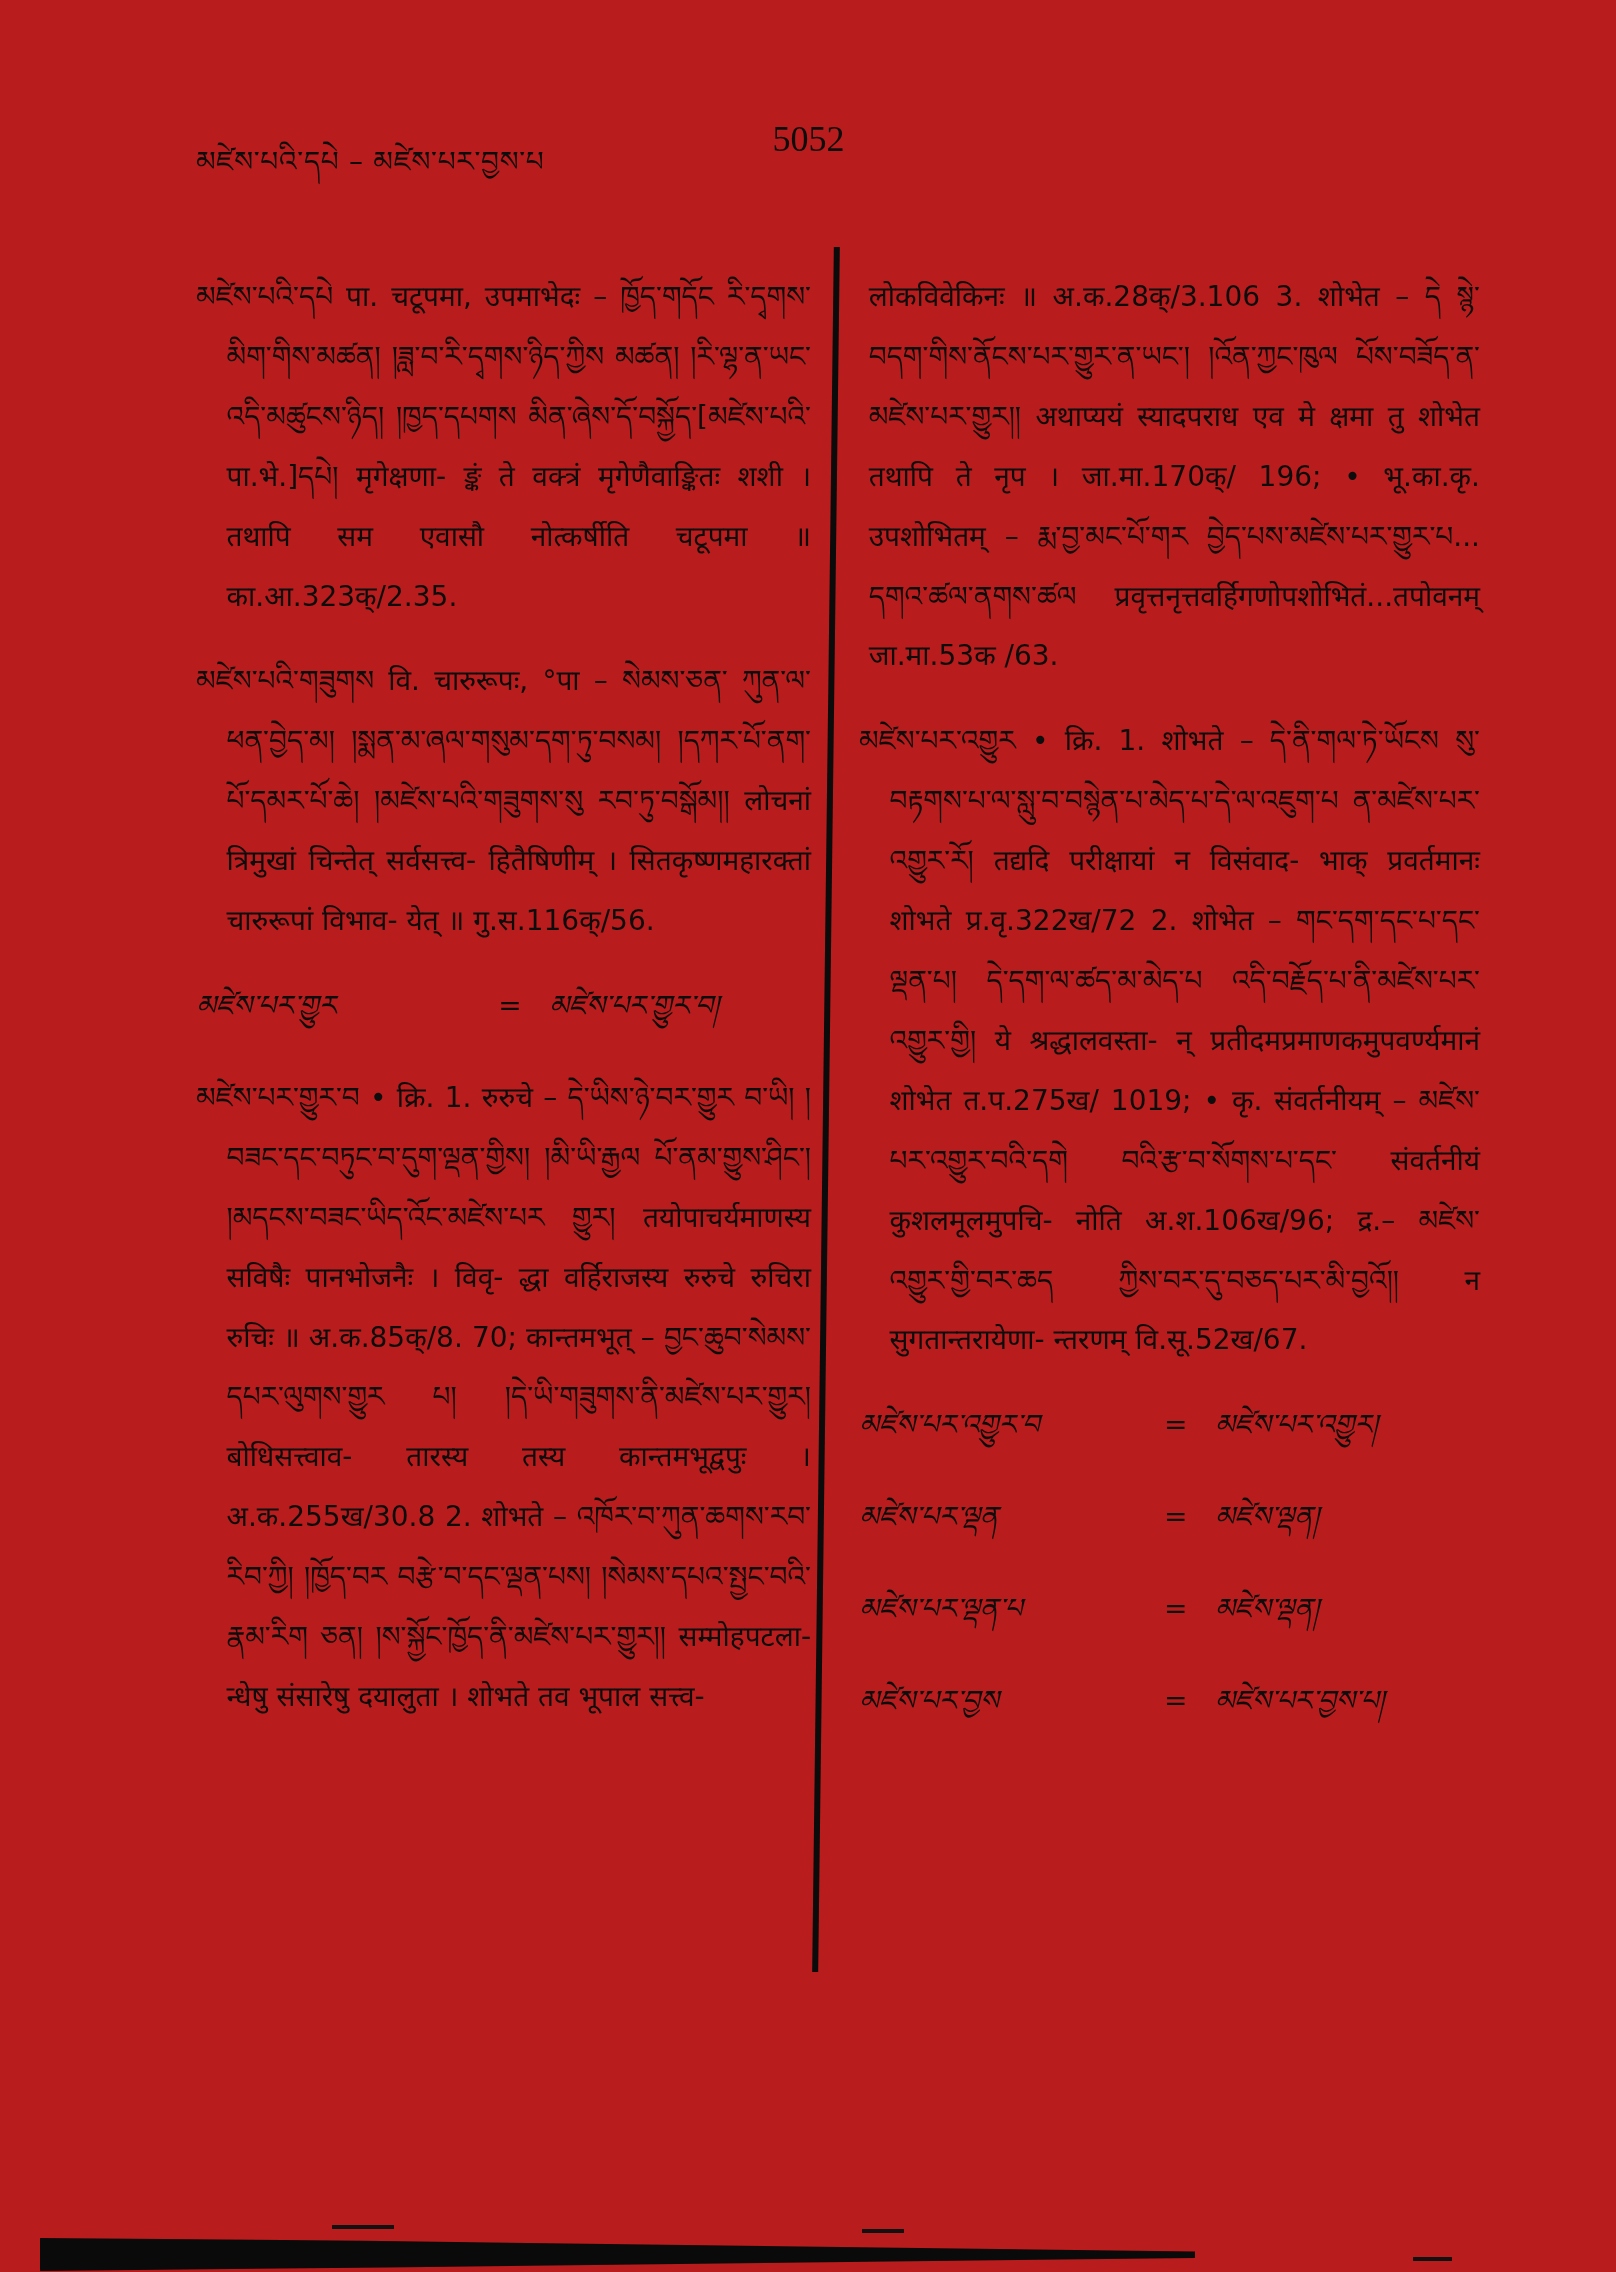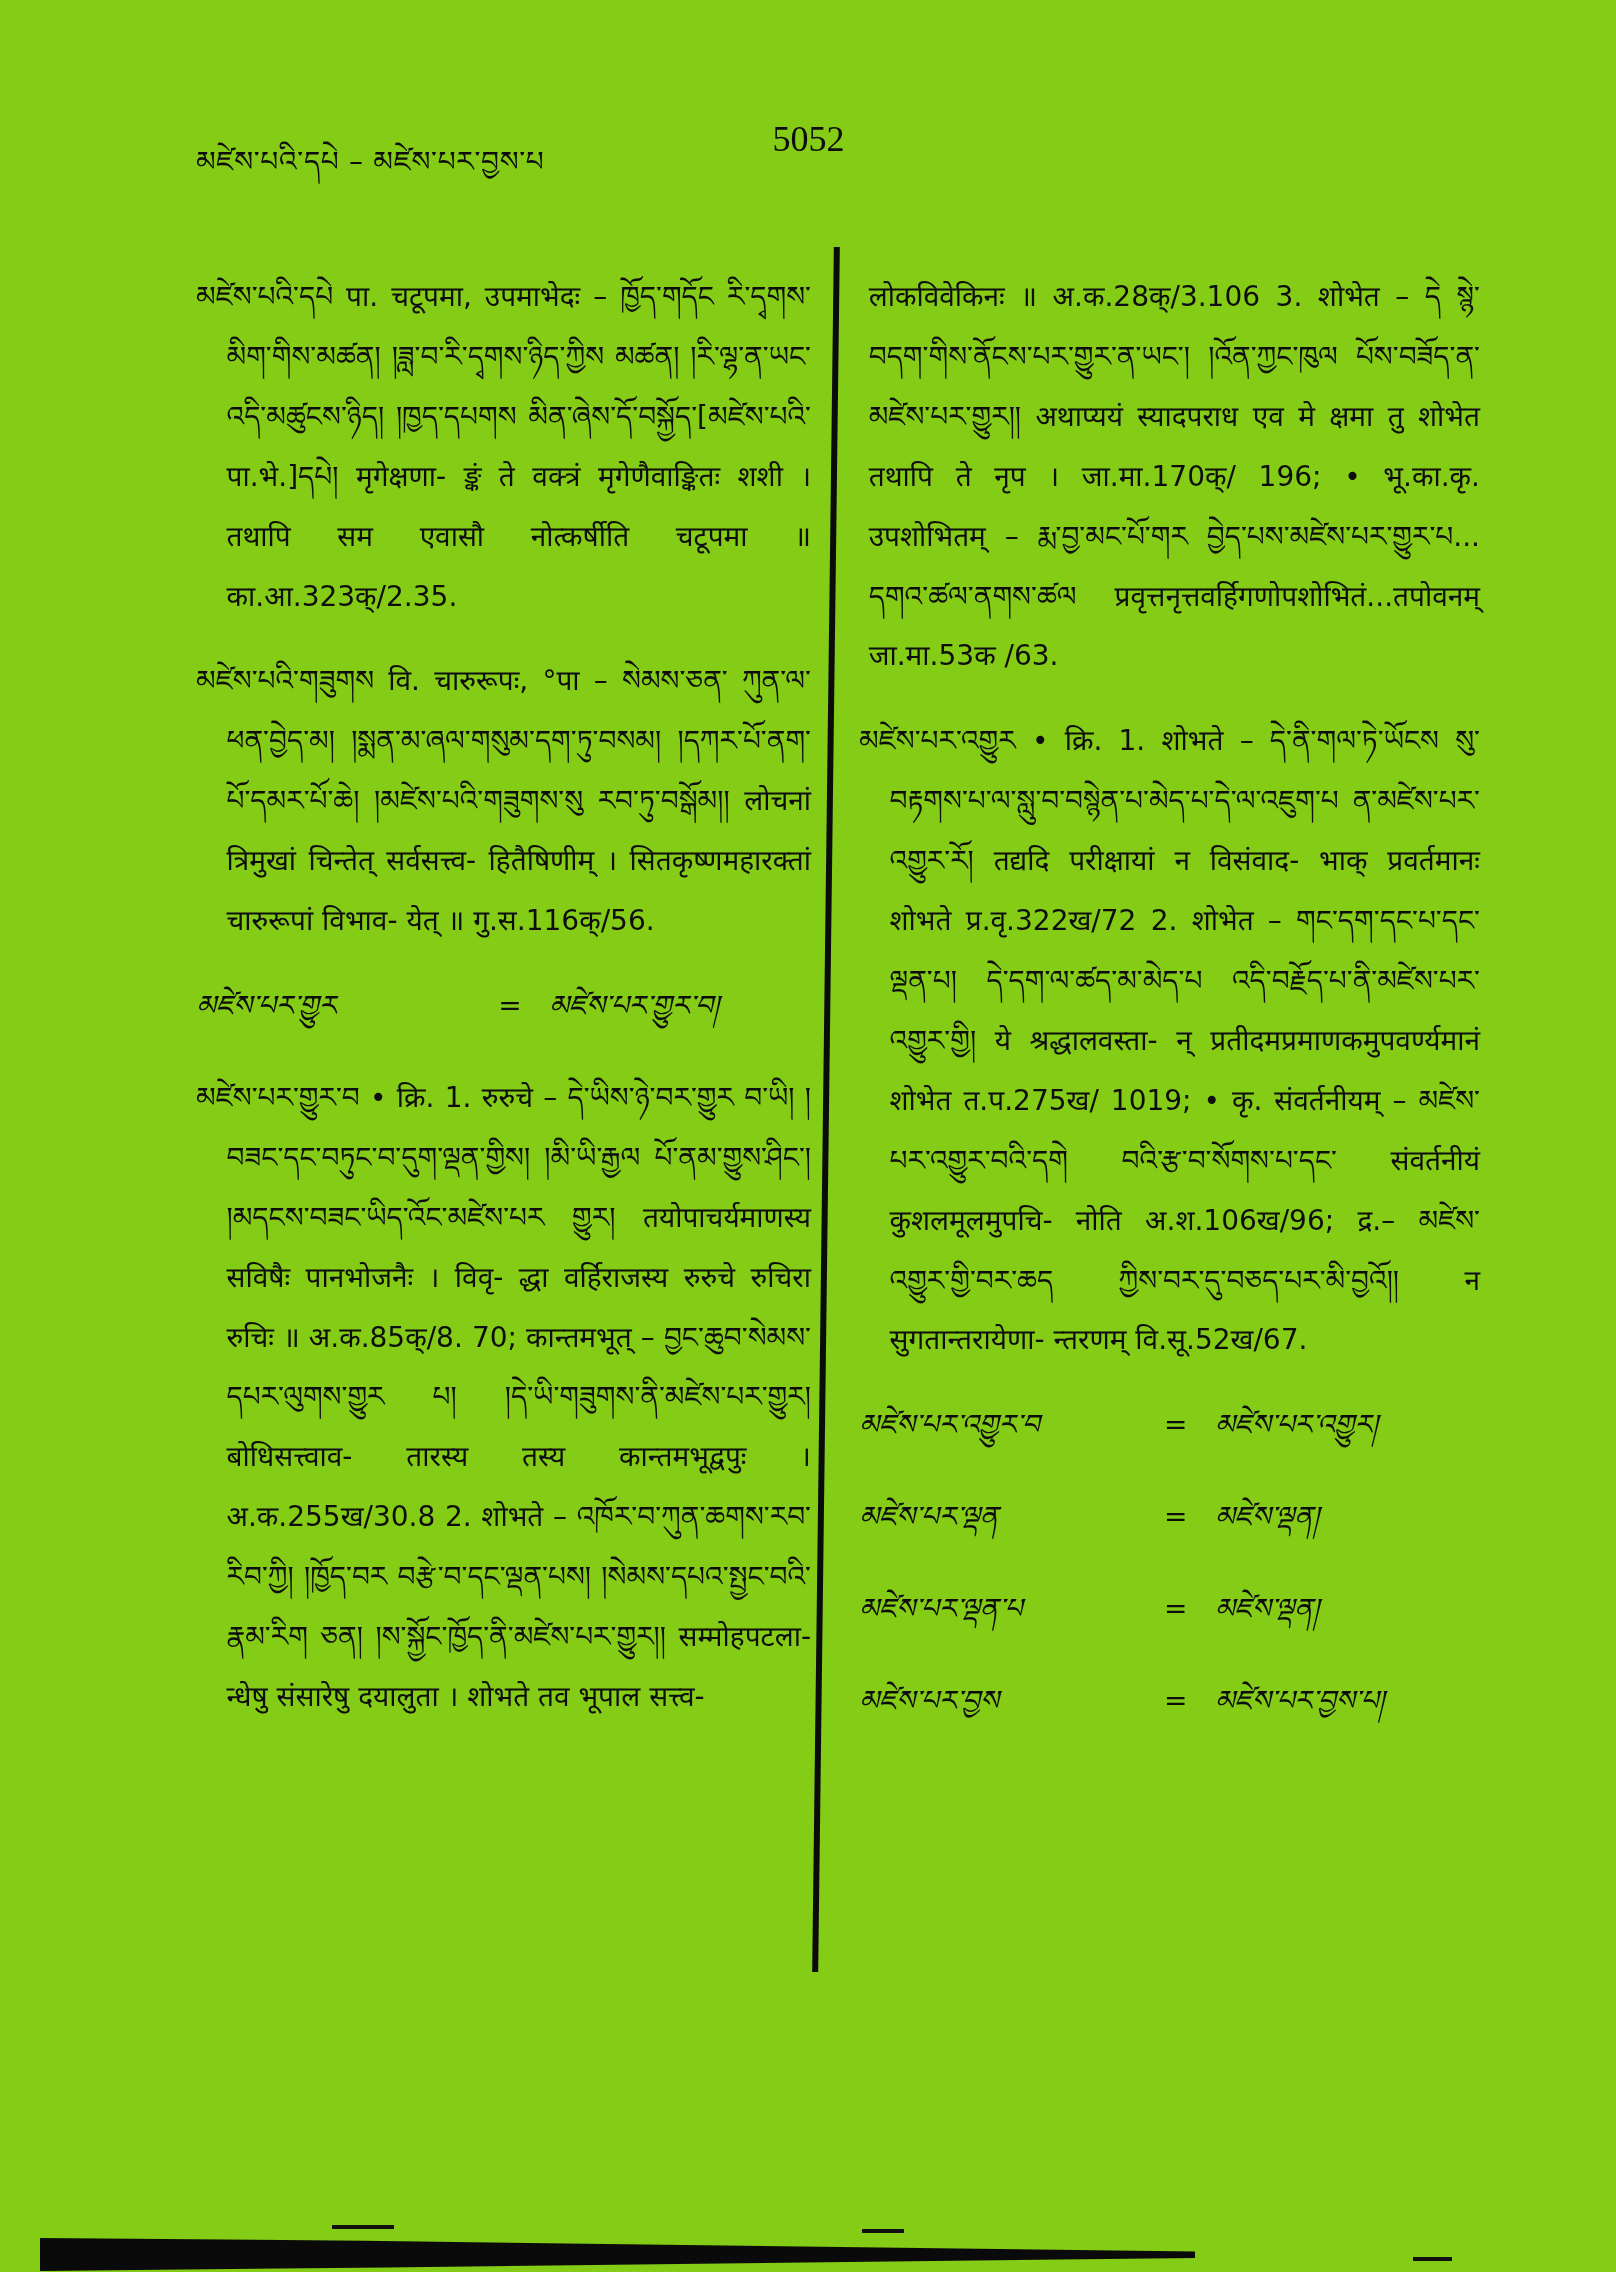--- a/index.html
+++ b/index.html
@@ -1,20 +1,20 @@
 <!DOCTYPE html>
 <html style="font-size:11px"><head>
 <meta charset="utf-8">
 <style>
   html, body { margin: 0; padding: 0; background: #777; }
   .page {
     position: relative;
     width: 1617px;
     height: 2273px;
-    background: #84cc16;
+    background: #b91c1c;
     overflow: hidden;
     font-family: "DejaVu Sans", sans-serif;
     color: #0d0d0d;
   }
   
   .running-head {
     position: absolute;
     left: 196px;
     top: 130px;
     font-size: 28px;

